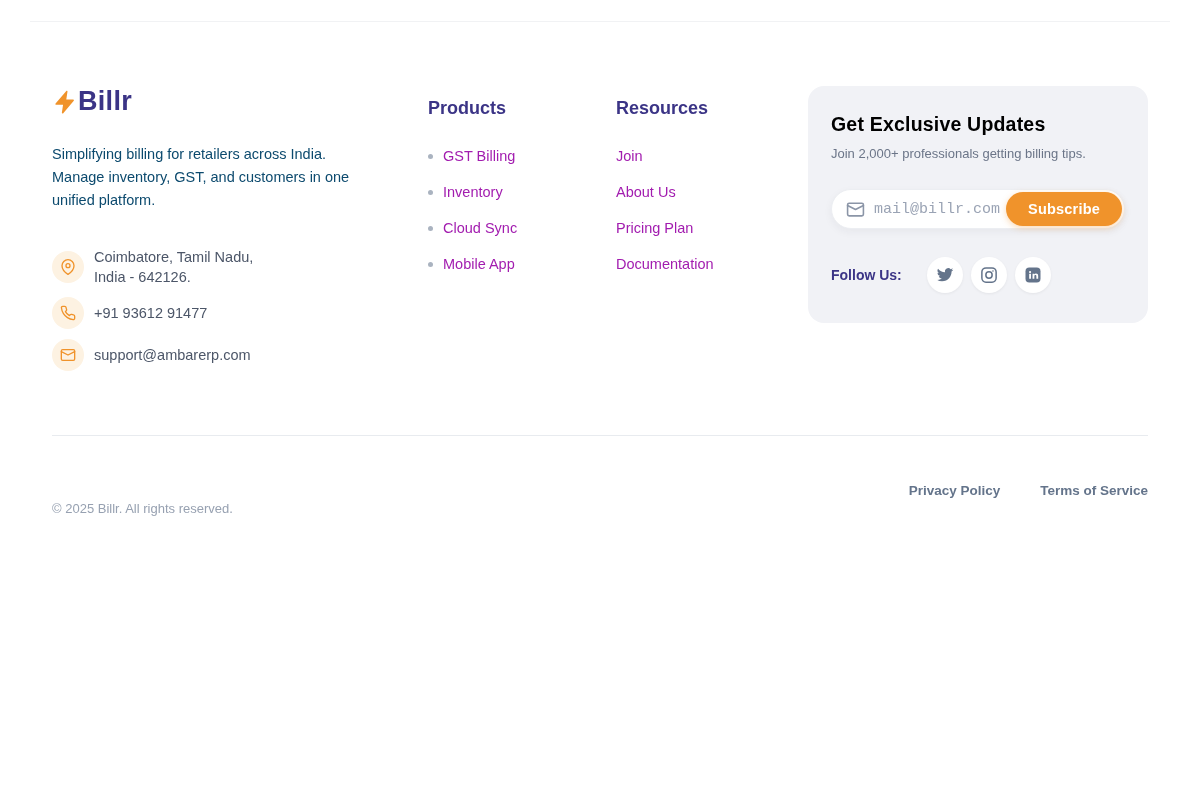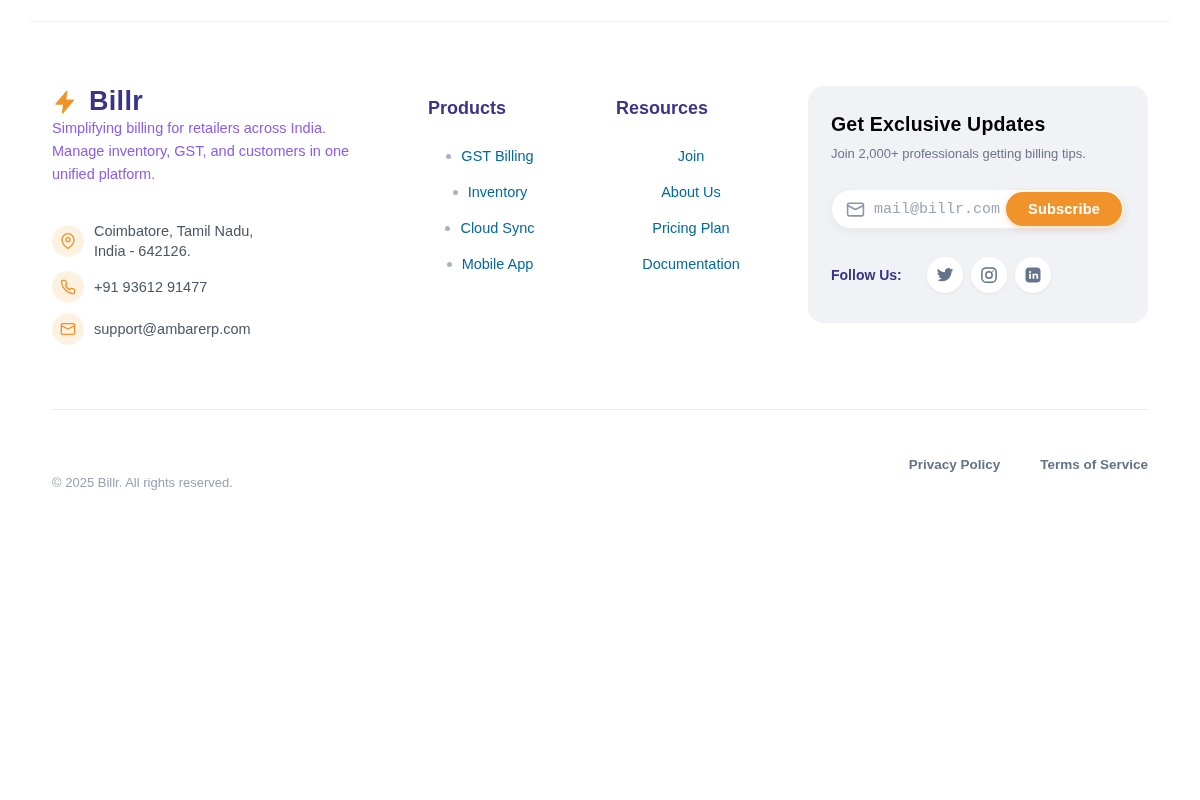--- a/index.html
+++ b/index.html
@@ -6,37 +6,37 @@
   html, body { width: 1200px; height: 800px; background: #ffffff; overflow: hidden; }
   body { font-family: "Liberation Sans", "DejaVu Sans", sans-serif; color: #64748b; }
 
   .topline { margin: 21px 30px 0; height: 0; border-top: 1px solid #f1f2f4; }
 
   .footer { padding: 0 52px; }
   .cols { display: flex; align-items: flex-start; margin-top: 64px; }
 
   
   .brand-col { width: 312px; flex-shrink: 0; }
-  .logo-row { display: flex; align-items: center; gap: 11px; }
+  .logo-row { display: flex; align-items: center; }
   .logo-row svg { display: block; }
   .brand-name { font-size: 27px; font-weight: bold; color: #3b3486; letter-spacing: 0.3px; }
-  .brand-desc { font-size: 14.5px; line-height: 23px; color: #8b5cf6; }
+  .brand-desc { margin-top: 26px; font-size: 14.5px; line-height: 23px; color: #0c4a6e; }
   .contacts { margin-top: 35px; }
   .contact-item { display: flex; align-items: center; margin-bottom: 10px; }
   .contact-icon { width: 32px; height: 32px; border-radius: 50%; background: #fdf2e2;
                   display: flex; align-items: center; justify-content: center; flex-shrink: 0; }
   .contact-text { margin-left: 10px; font-size: 14.5px; line-height: 20px; color: #4c5668; }
 
   
   .links-col { padding-top: 12px; flex-shrink: 0; }
   .products-col { margin-left: 64px; width: 124px; }
   .resources-col { margin-left: 64px; width: 150px; }
   .col-heading { font-size: 18px; font-weight: bold; color: #3b3486; margin-bottom: 29px; }
   .link-item { display: flex; align-items: center; height: 16px; margin-bottom: 20px;
-               font-size: 14.5px; color: #0369a1; cursor: pointer; justify-content: center; }
+               font-size: 14.5px; color: #a21caf; cursor: pointer; }
   .bullet { width: 5px; height: 5px; border-radius: 50%; background: #aab3c0; margin-right: 10px; flex-shrink: 0; }
 
   
   .news-card { margin-left: auto; width: 340px; background: #f1f2f6; border-radius: 16px;
                padding: 27px 23px 30px; }
   .news-heading { font-size: 19.5px; font-weight: bold; color: #000000; letter-spacing: 0.2px; }
   .news-sub { margin-top: 10px; font-size: 13px; color: #6b7588; }
   .subscribe-row { position: relative; margin-top: 28px; height: 40px; background: #ffffff;
                    border: 1px solid #eceef2; border-radius: 999px; display: flex; align-items: center;
                    box-shadow: 0 3px 8px rgba(30,40,60,0.05); }

